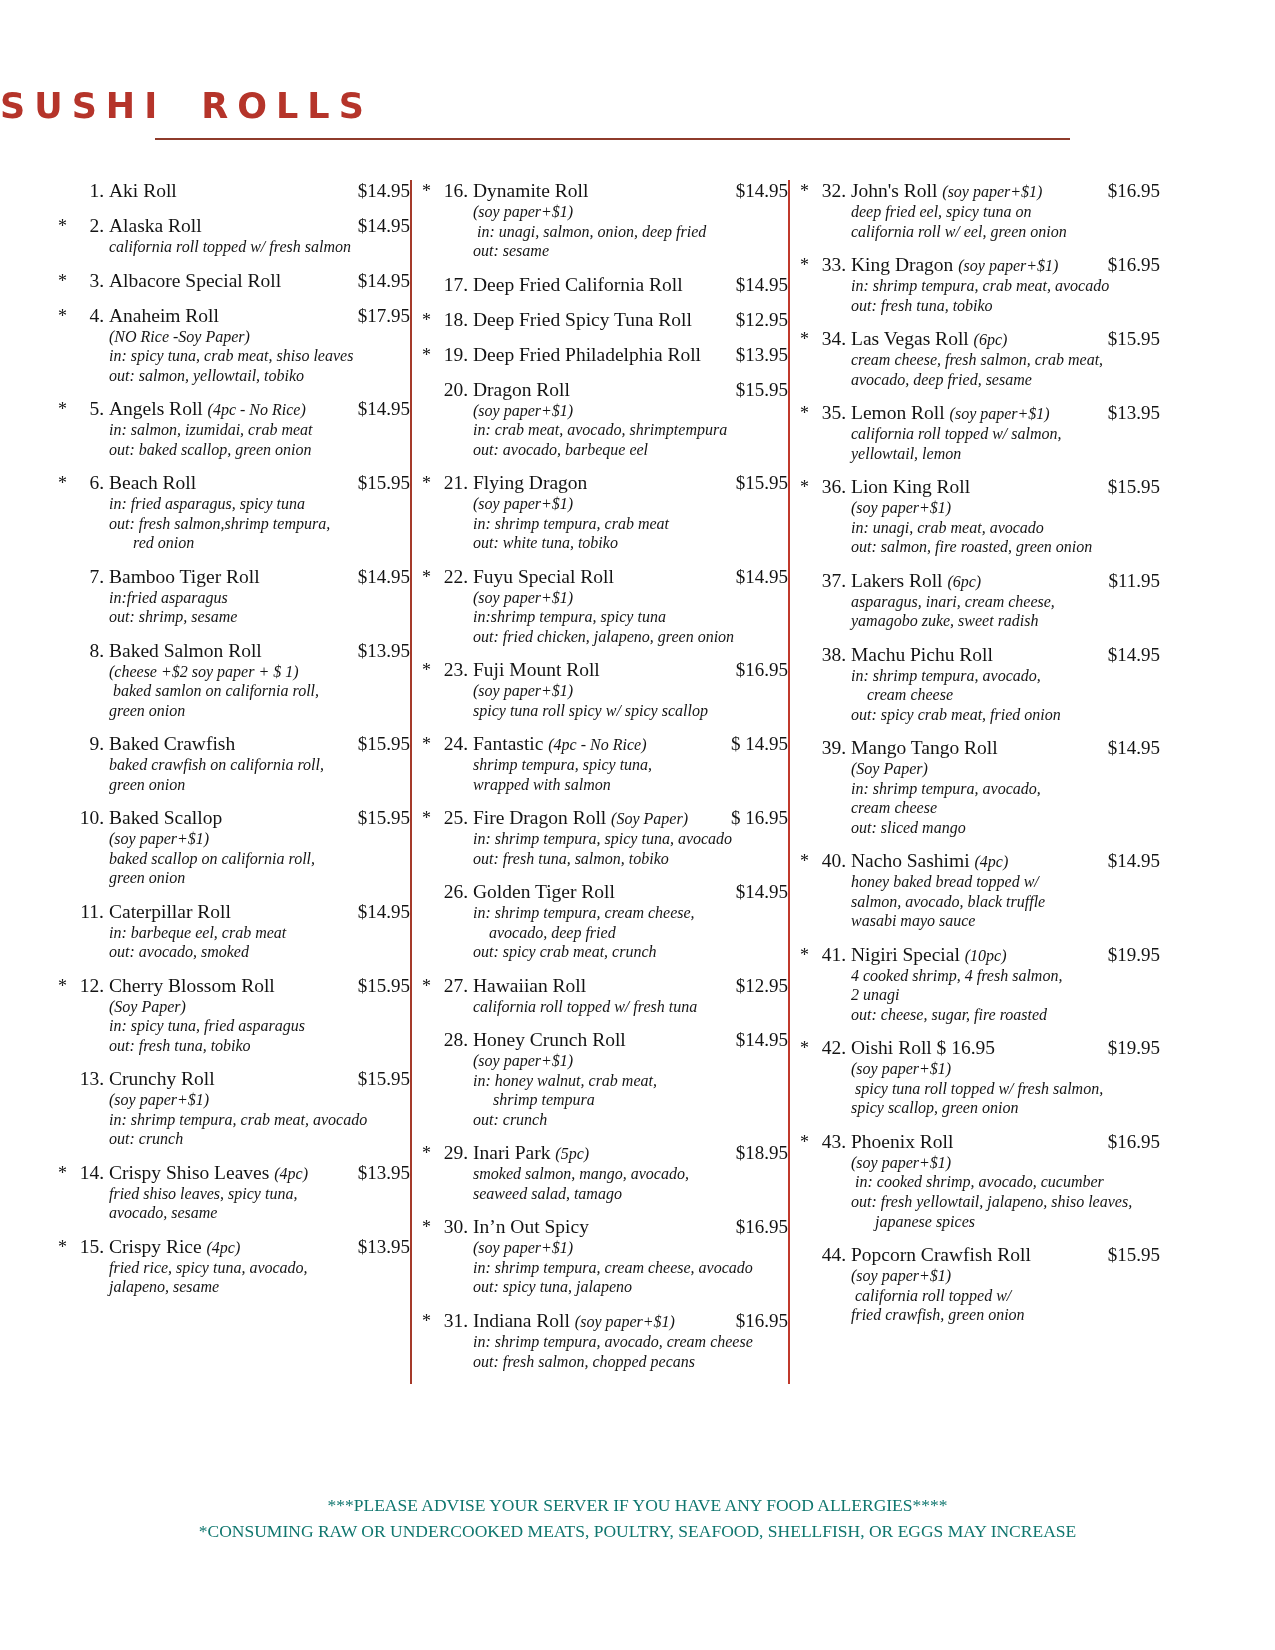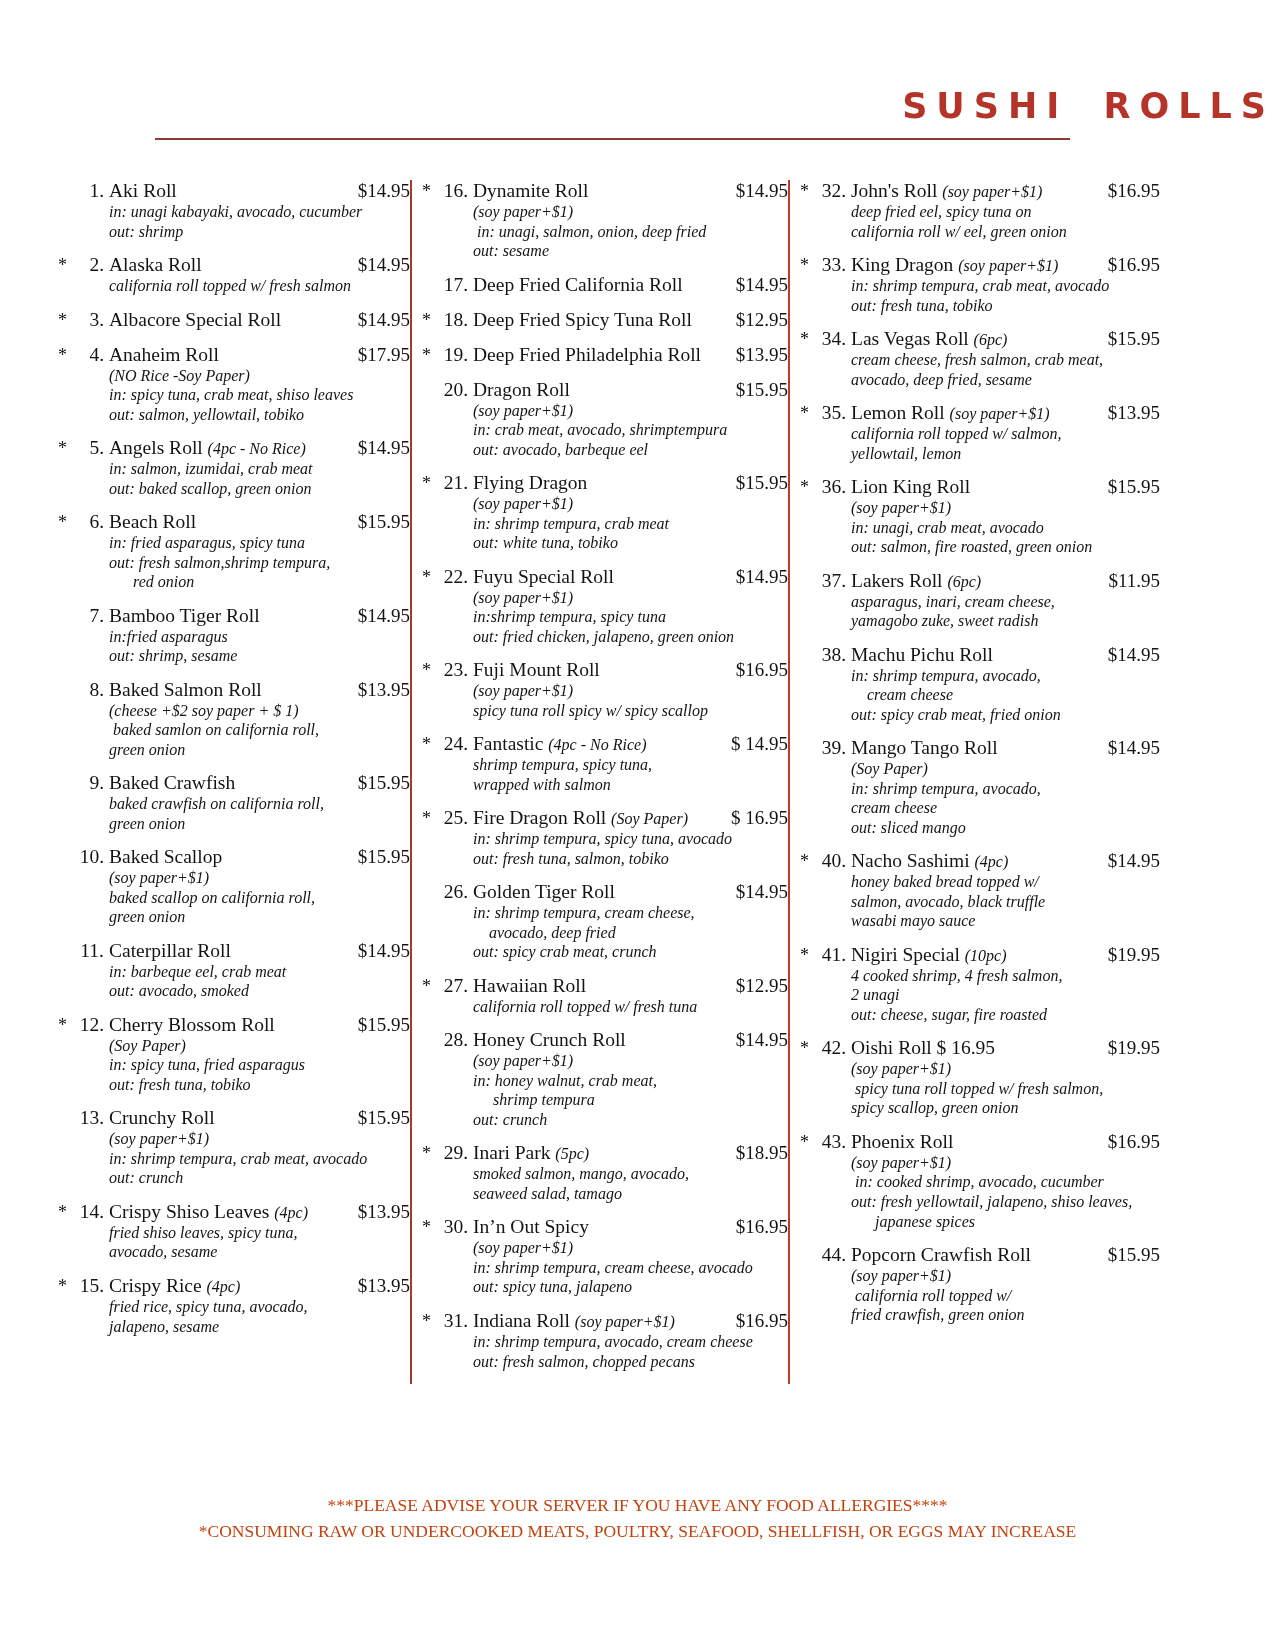--- a/index.html
+++ b/index.html
@@ -1,60 +1,59 @@
 <!DOCTYPE html>
 <html><head>
 <meta charset="utf-8">
 <style>
   html,body{margin:0;padding:0;}
   body{
     width:1275px;height:1650px;background:#ffffff;position:relative;
     font-family:"Liberation Serif",serif;color:#141414;overflow:hidden;
   }
   .title{
-    text-align:right;margin-top:86px;
+    text-align:left;margin-top:86px;
     font-family:"DejaVu Sans",sans-serif;font-weight:800;
     font-size:35px;letter-spacing:9px;word-spacing:14px;color:#b5342a;
   }
   .rule{height:2px;background:#8e3b2b;width:915px;margin:12px 0 0 155px;}
   .menu{display:flex;align-items:stretch;margin:40px 0 0 58px;width:1105px;}
   .col{box-sizing:border-box;}
   .col-1{width:352px;}
   .col-2{width:378px;border-left:2px solid #a53a2a;padding-left:10px;}
   .col-3{width:372px;border-left:2px solid #c0392b;padding-left:10px;}
   .item{margin-bottom:13px;}
   .head{display:flex;align-items:baseline;}
   .star{flex:none;width:15px;font-size:18px;color:#141414;}
   .num{flex:none;width:31px;text-align:right;font-size:19.5px;}
   .iname{flex:1;font-size:19.5px;margin-left:5px;line-height:1.12;}
   .inote{font-size:16px;font-style:italic;}
   .price{flex:none;font-size:19px;margin-left:4px;white-space:nowrap;}
   .desc{margin-left:51px;font-style:italic;font-size:16px;line-height:1.22;white-space:pre-wrap;}
   .footer{
     position:absolute;top:1492px;left:0;width:100%;text-align:center;
-    color:#c2410c;font-size:17.5px;line-height:1.5;
+    color:#0f766e;font-size:17.5px;line-height:1.5;
     font-family:"Liberation Serif",serif;
   }
 </style>
 </head>
 <body>
 
 <div class="title">SUSHI ROLLS</div>
 <div class="rule"></div>
 
 <div class="menu">
     <div class="col col-1">
       <div class="item">
         <div class="head">
           <span class="star"></span>
           <span class="num">1.</span>
           <span class="iname">Aki Roll</span>
           <span class="price">$14.95</span>
         </div>
-        <div class="desc"><div class="desc-line">in: unagi kabayaki, avocado, cucumber</div><div class="desc-line">out: shrimp</div></div>
       </div>
       <div class="item">
         <div class="head">
           <span class="star">*</span>
           <span class="num">2.</span>
           <span class="iname">Alaska Roll</span>
           <span class="price">$14.95</span>
         </div>
         <div class="desc"><div class="desc-line">california roll topped w/ fresh salmon</div></div>
       </div>

